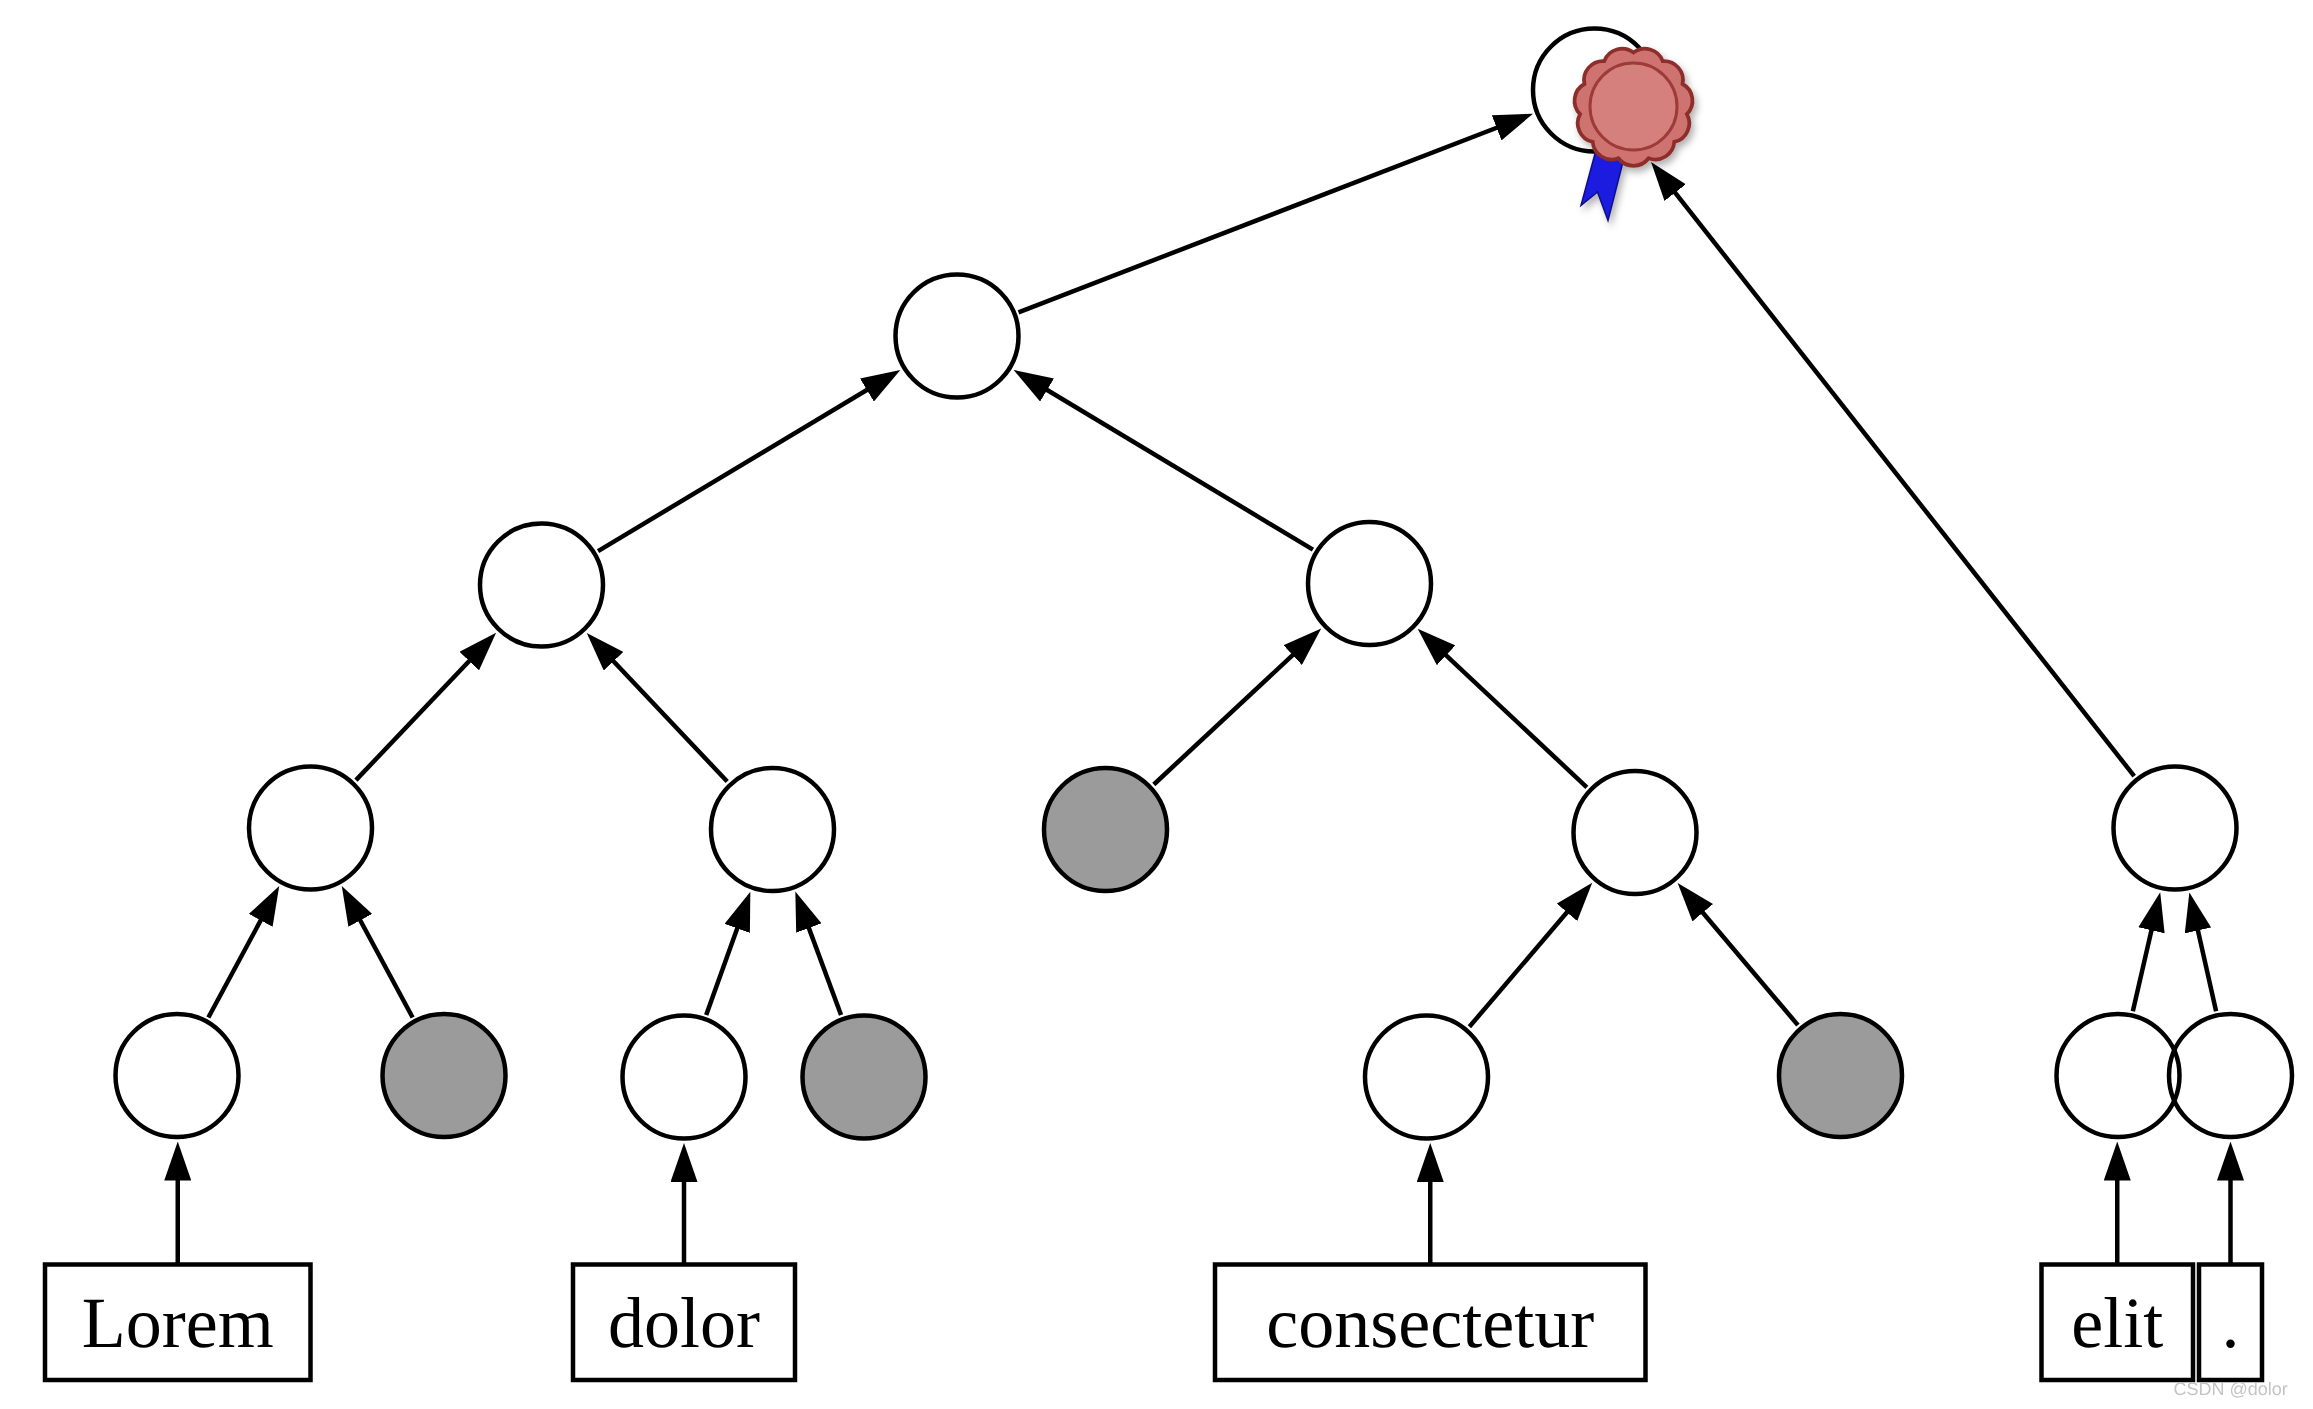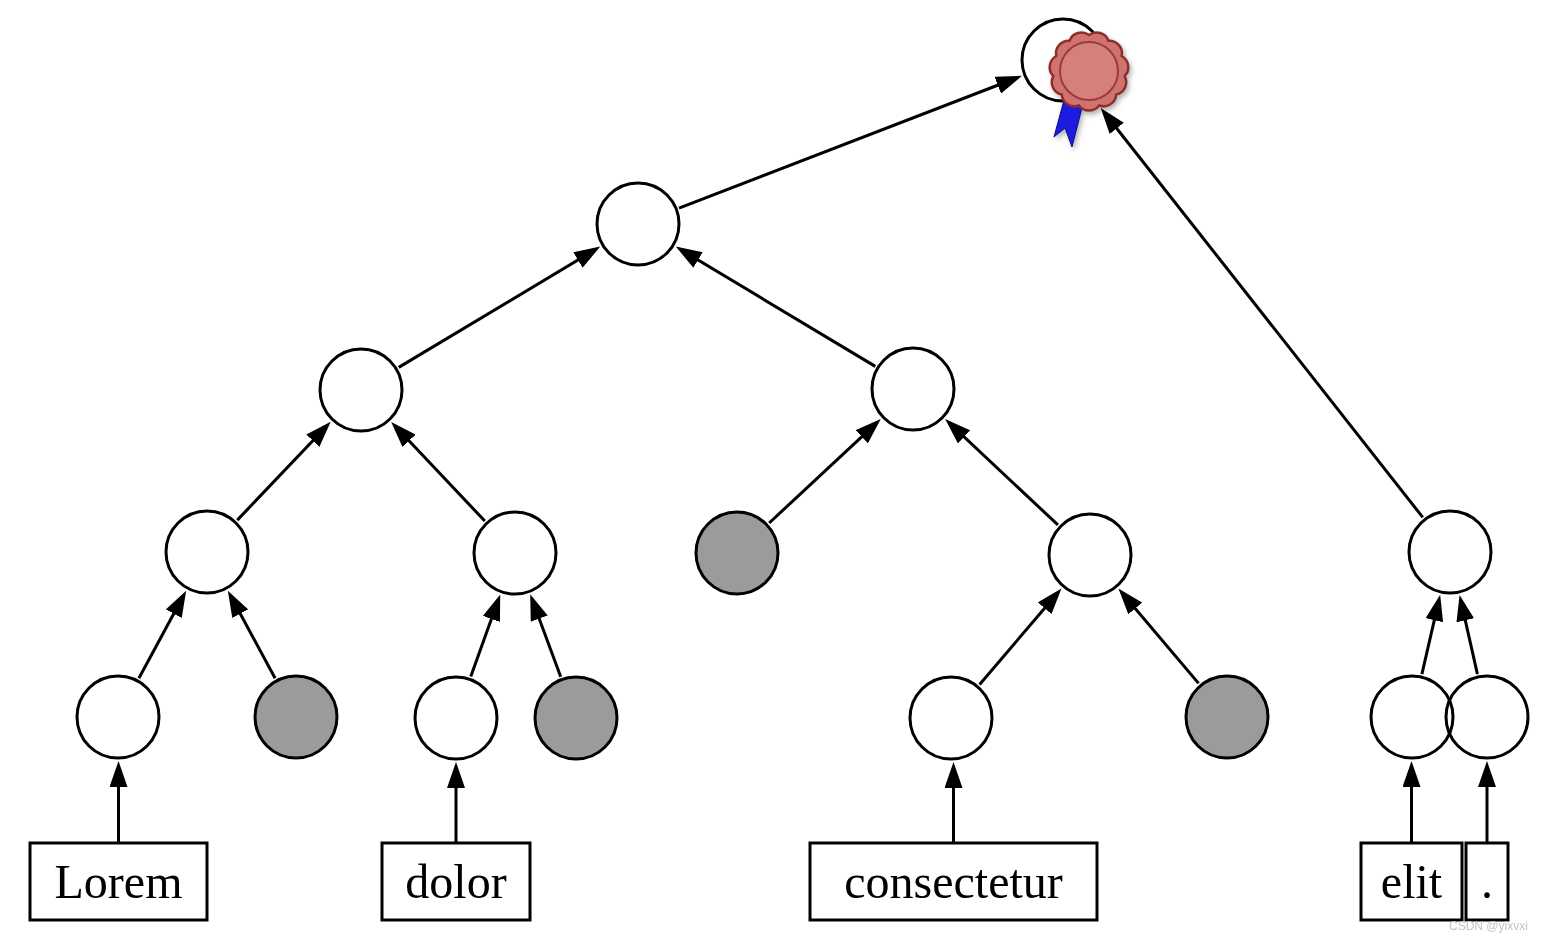--- a/index.html
+++ b/index.html
@@ -107,14 +107,14 @@
       <line x1="953.5" y1="843" x2="953.5" y2="768" stroke="#000000" stroke-width="3" marker-end="url(#arrow)"></line>
       <rect x="810" y="843" width="287" height="77" fill="#ffffff" stroke="#000000" stroke-width="3"></rect>
       <text x="953.5" y="898" text-anchor="middle" fill="#000000" font-size="48" font-family="&quot;Liberation Serif&quot;, &quot;DejaVu Serif&quot;, serif">consectetur</text>
       <line x1="1411.5" y1="843" x2="1411.5" y2="767" stroke="#000000" stroke-width="3" marker-end="url(#arrow)"></line>
       <rect x="1361" y="843" width="101" height="77" fill="#ffffff" stroke="#000000" stroke-width="3"></rect>
       <text x="1411.5" y="898" text-anchor="middle" fill="#000000" font-size="48" font-family="&quot;Liberation Serif&quot;, &quot;DejaVu Serif&quot;, serif">elit</text>
       <line x1="1487" y1="843" x2="1487" y2="767" stroke="#000000" stroke-width="3" marker-end="url(#arrow)"></line>
       <rect x="1466" y="843" width="42" height="77" fill="#ffffff" stroke="#000000" stroke-width="3"></rect>
       <text x="1487" y="898" text-anchor="middle" fill="#000000" font-size="48" font-family="&quot;Liberation Serif&quot;, &quot;DejaVu Serif&quot;, serif">.</text>
     </svg>
-  <div id="watermark" style="color: rgb(196, 196, 196);">CSDN @yixvxi</div>
+  <div id="watermark" style="color: rgb(196, 196, 196);">CSDN @dolor</div>
 </div>
 
 </body></html>

